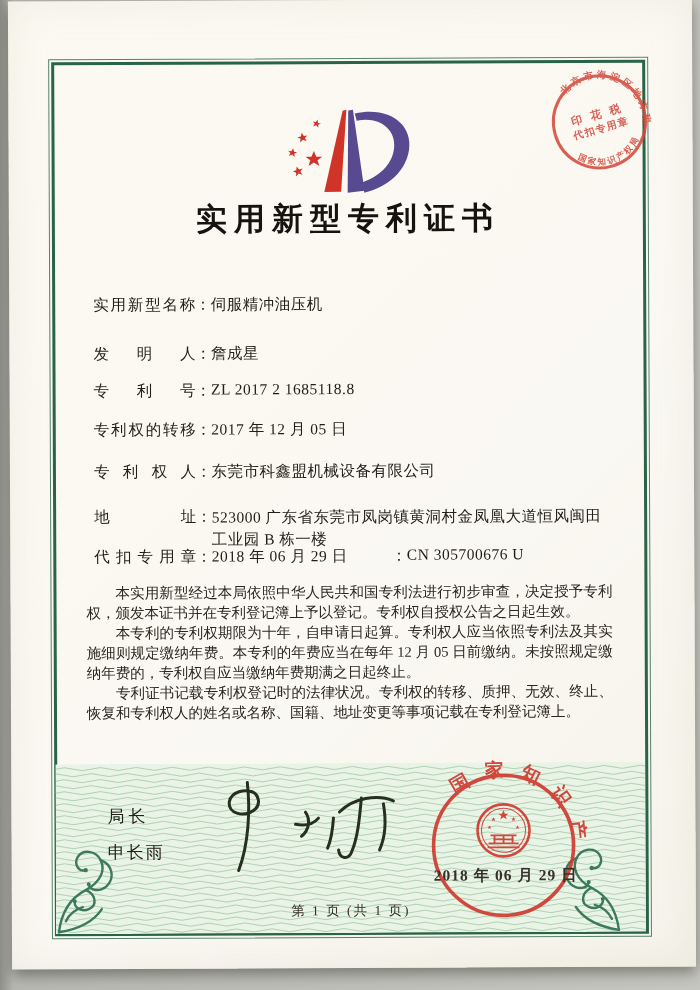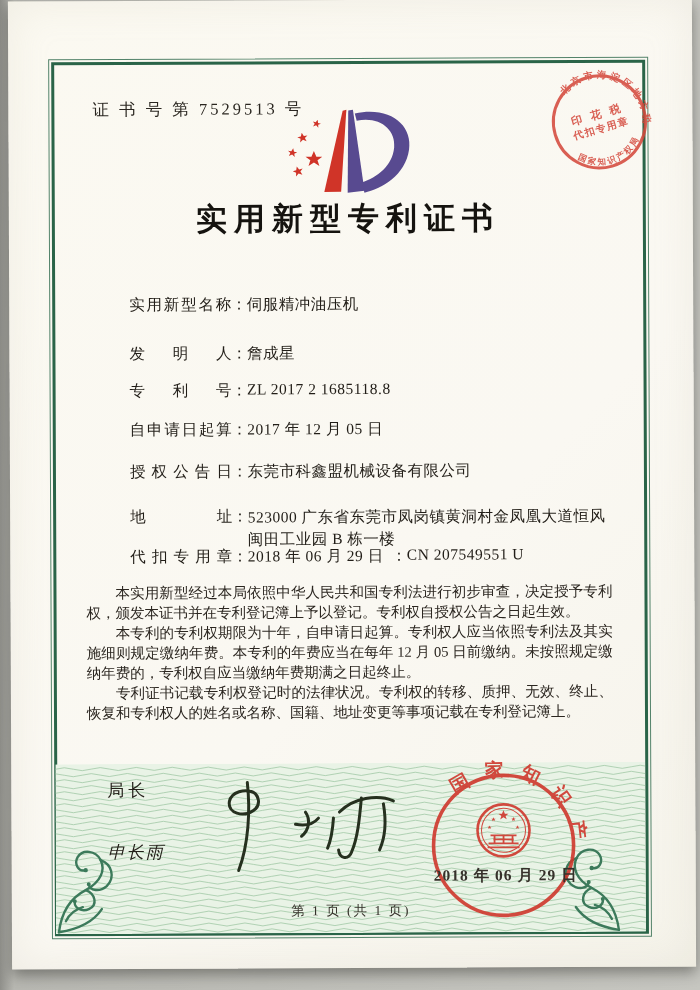--- a/index.html
+++ b/index.html
@@ -6,30 +6,30 @@
   body{width:700px;height:990px;background:#b3b3ae;font-family:"Liberation Serif","DejaVu Serif",serif;}
   .scan{position:relative;width:700px;height:990px;overflow:hidden;background:linear-gradient(90deg,#8f8f8a 0,#b8b8b2 14px,#c6c6c0 100%);}
   .paper{position:absolute;left:10px;top:0;width:684px;height:968px;background:linear-gradient(135deg,#fbf9f1 0%,#faf8f2 60%,#f5f3ea 100%);
          box-shadow:0 6px 14px rgba(40,40,35,.45), inset 0 0 40px rgba(190,185,160,.18);transform:rotate(-0.25deg);transform-origin:50% 50%;}
   .abs{position:absolute;}
   .frame{left:40px;top:58px;width:598px;height:878px;border:1px solid #53836a;}
   .frame-inner{position:absolute;inset:2px;border:3px solid #2a6448;}
   .certno{left:84px;top:98px;font-size:16.5px;letter-spacing:3px;color:#2a2620;}
   .title{left:40px;top:198px;width:598px;text-align:center;font-size:31px;font-weight:700;letter-spacing:7px;color:#15130f;}
   .frow{left:84px;width:520px;font-size:15.5px;color:#221e18;display:flex;align-items:flex-start;}
-  .flabel{display:inline-block;width:102px;text-align:justify;text-align-last:justify;flex:0 0 102px;margin-left:36px;}
+  .flabel{display:inline-block;width:102px;text-align:justify;text-align-last:justify;flex:0 0 102px;}
   .fcolon{flex:0 0 14px;}
   .fval{flex:1;letter-spacing:.5px;}
   .fval-narrow{max-width:398px;line-height:1.45;}
   .frow-right{position:absolute;left:297px;top:0;display:flex;width:230px;}
   .paras{left:76px;top:582px;width:526px;font-size:14.5px;line-height:1.38;color:#2b2620;text-align:justify;}
   .paras p{margin:0;text-indent:2em;}
   .bandwrap{left:44px;top:763px;width:590px;height:170px;overflow:hidden;}
-  .juzhang{left:96px;top:778px;font-size:17px;color:#24201a;letter-spacing:4px;}
-  .juname{left:96px;top:840px;font-size:17px;color:#24201a;letter-spacing:2px;font-style:italic;}
+  .juzhang{left:96px;top:804px;font-size:17px;color:#24201a;letter-spacing:4px;}
+  .juname{left:96px;top:840px;font-size:17px;color:#24201a;letter-spacing:2px;}
   .sig{left:190px;top:778px;}
   .sealmain{left:402px;top:756px;}
   .sealdate{left:408px;top:866px;width:172px;text-align:center;font-size:15.5px;font-weight:600;color:#35302a;letter-spacing:1px;}
   .footer{left:40px;top:902px;width:598px;text-align:center;font-size:13.5px;color:#35312a;letter-spacing:2px;}
   .sealtax{left:534px;top:66px;transform:rotate(-16deg);}
   .flourish-l{left:44px;top:836px;}
   .flourish-r{left:534px;top:836px;transform:scaleX(-1);}
 </style>
 </head>
 <body>
@@ -96,21 +96,20 @@
         <path d="M45,23 C56,27 60,40 51,49 C44,55 34,54 33,47"></path>
         <path d="M30,53 C40,57 42,68 33,72 C26,75 18,71 19,64"></path>
         <path d="M3,95 C22,92 38,84 46,72"></path>
         <path d="M10,84 C14,76 20,72 27,70"></path>
       </g>
       <circle cx="30" cy="33" r="2.2" fill="#3c7a5b"></circle>
         <circle cx="33" cy="47" r="2" fill="#3c7a5b"></circle>
         <circle cx="19" cy="64" r="2" fill="#3c7a5b"></circle>
     </svg>
 
-    <div class="abs certno">证 书 号 第 7529513 号</div>
 
     <svg class="abs" style="left:268px;top:104px;" width="140" height="100" viewBox="0 0 150 105">
       <defs>
         <path id="st" d="M0,-1 L0.294,-0.309 1,-0.309 0.427,0.118 0.647,0.809 0,0.382 -0.647,0.809 -0.427,0.118 -1,-0.309 -0.294,-0.309 Z" fill="#d03428"></path>
       </defs>
 
       <polygon points="77,6 82,5 94,92 76,94" fill="#584a90"></polygon>
       <path d="M84,9 C122,1 146,22 142,48 C138,76 112,90 94,94 L91,83 C108,78 124,65 126,46 C128,26 110,12 86,17 Z" fill="#584a90"></path>
 
       <polygon points="71,6 75,5 69,93 51,93" fill="#d03428"></polygon>
@@ -133,41 +132,41 @@
       <span class="flabel">发明人</span>
         <span class="fcolon">：</span>
         <span class="fval">詹成星</span>
     </div>
     <div class="abs frow" style="top:380px;">
       <span class="flabel">专利号</span>
         <span class="fcolon">：</span>
         <span class="fval">ZL 2017 2 1685118.8</span>
     </div>
     <div class="abs frow" style="top:419px;">
-      <span class="flabel">自申请日起算</span>
+      <span class="flabel">专利权的转移</span>
         <span class="fcolon">：</span>
         <span class="fval">2017 年 12 月 05 日</span>
     </div>
     <div class="abs frow" style="top:461px;">
-      <span class="flabel">授权公告日</span>
+      <span class="flabel">专利权人</span>
         <span class="fcolon">：</span>
         <span class="fval">东莞市科鑫盟机械设备有限公司</span>
     </div>
     <div class="abs frow" style="top:506px;">
       <span class="flabel">地址</span>
         <span class="fcolon">：</span>
         <span class="fval fval-narrow">523000 广东省东莞市凤岗镇黄洞村金凤凰大道恒风闽田工业园 B 栋一楼</span>
     </div>
     <div class="abs frow" style="top:546px;">
       <span class="flabel">代扣专用章</span>
         <span class="fcolon">：</span>
         <span class="fval">2018 年 06 月 29 日</span>
       <span class="frow-right">
           <span class="fcolon">：</span>
-          <span class="fval">CN 207549551 U</span>
+          <span class="fval">CN 305700676 U</span>
       </span>
     </div>
 
     <div class="abs paras">
       <p>本实用新型经过本局依照中华人民共和国专利法进行初步审查，决定授予专利权，颁发本证书并在专利登记簿上予以登记。专利权自授权公告之日起生效。</p>
       <p>本专利的专利权期限为十年，自申请日起算。专利权人应当依照专利法及其实施细则规定缴纳年费。本专利的年费应当在每年 12 月 05 日前缴纳。未按照规定缴纳年费的，专利权自应当缴纳年费期满之日起终止。</p>
       <p>专利证书记载专利权登记时的法律状况。专利权的转移、质押、无效、终止、恢复和专利权人的姓名或名称、国籍、地址变更等事项记载在专利登记簿上。</p>
     </div>
 
     <div class="abs juzhang">局长</div>

